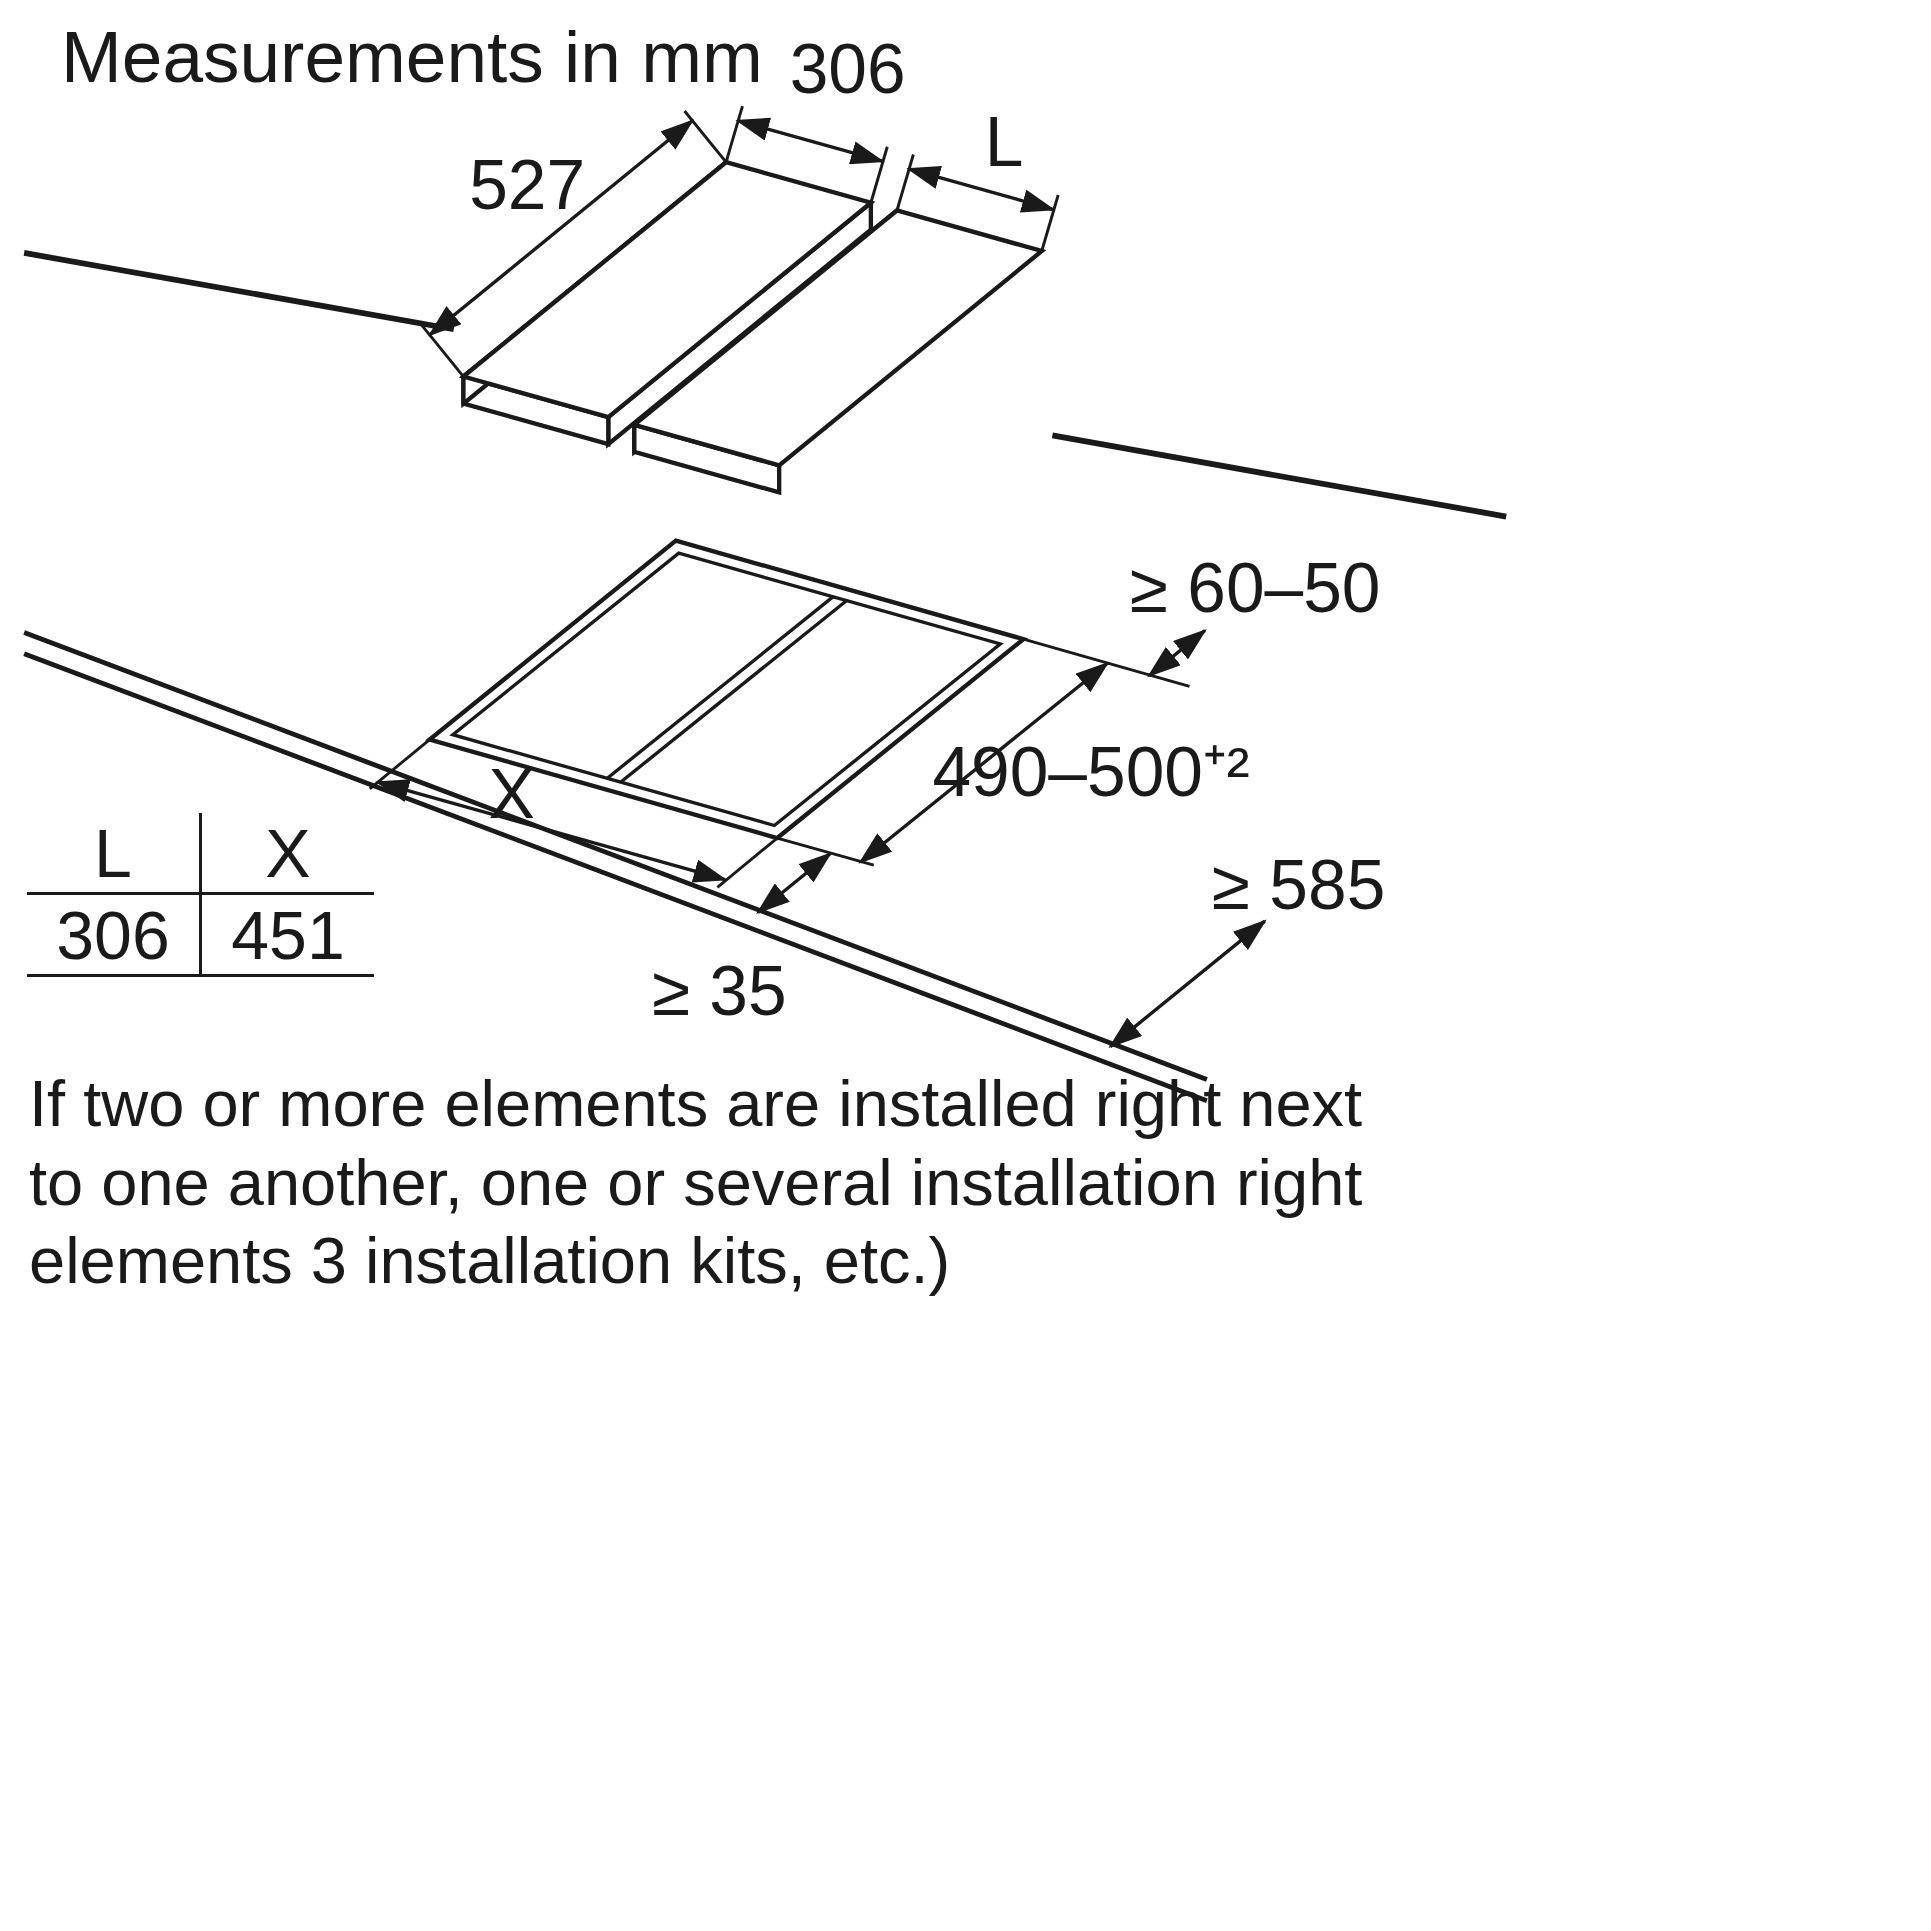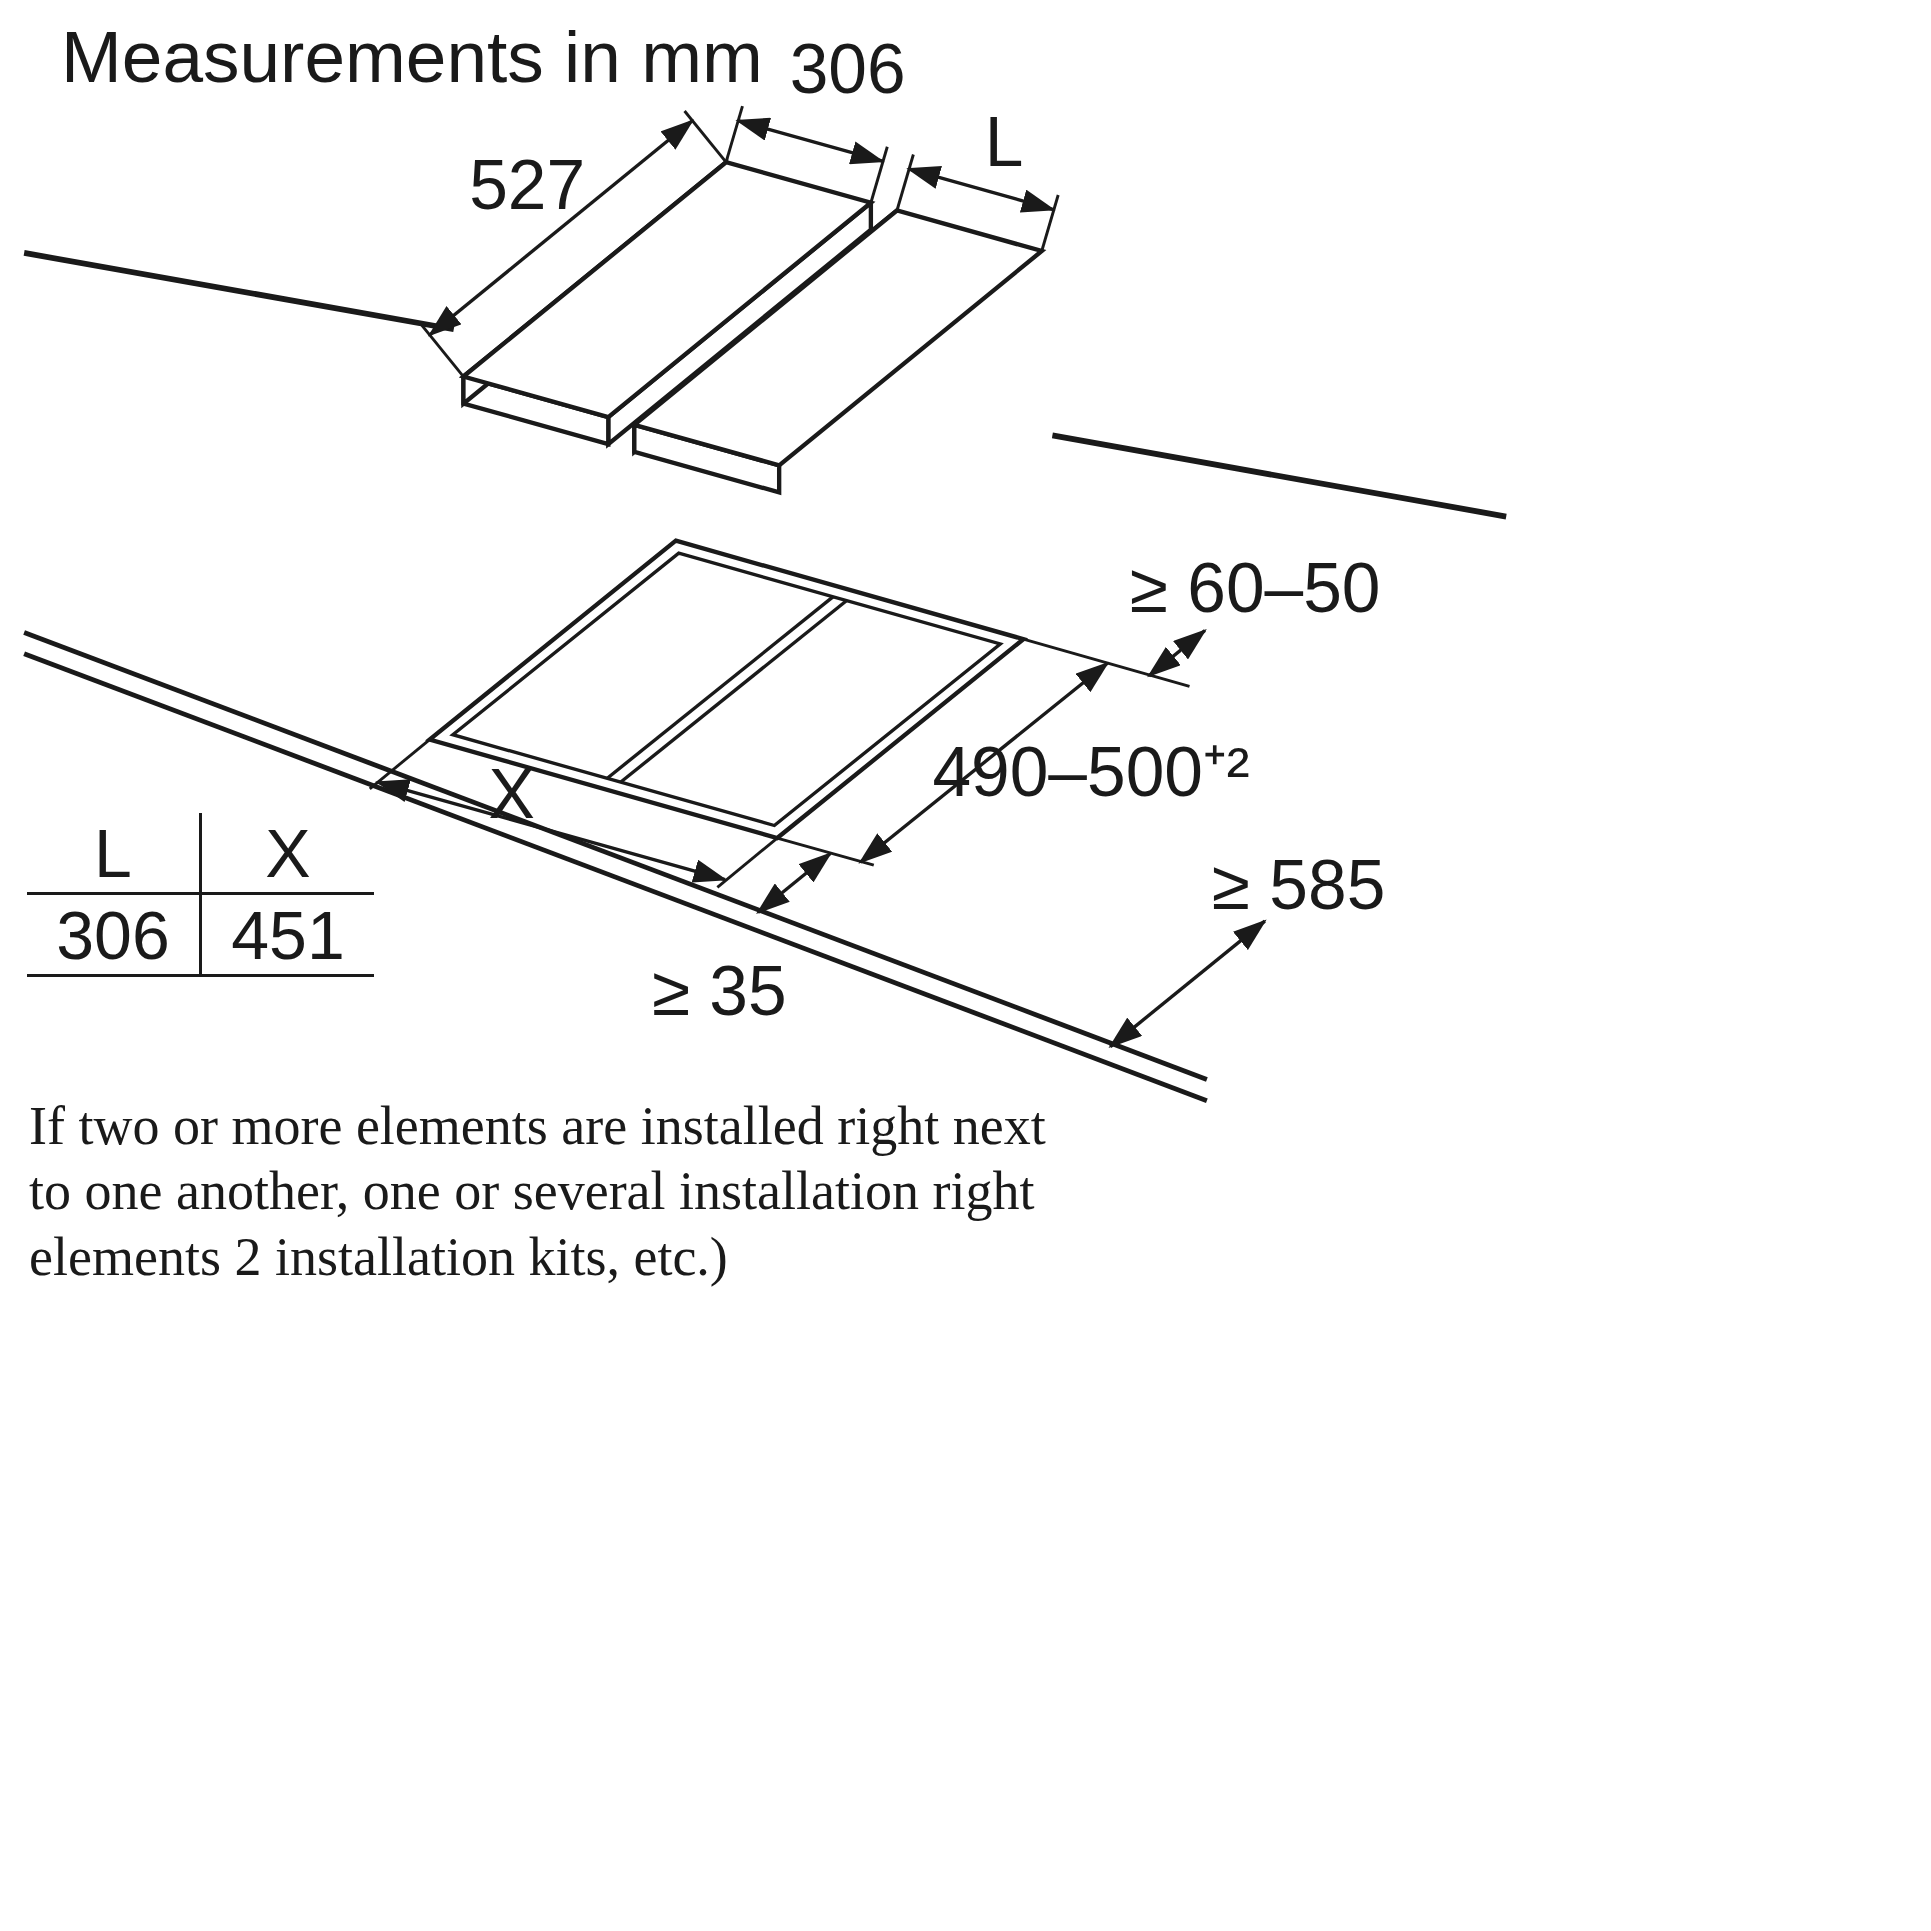--- a/index.html
+++ b/index.html
@@ -23,21 +23,21 @@
   svg.diagram .tick{stroke:#1a1a1a;stroke-width:3;}
   .dim-table{
     position:absolute;left:27px;top:813px;border-collapse:collapse;font-size:68px;
   }
   .dim-table td{
     width:172px;height:79px;text-align:center;vertical-align:middle;padding:0;
     border-bottom:3.9px solid #1a1a1a;
   }
   .dim-table td:first-child{border-right:3.9px solid #1a1a1a;}
   .note{
-    position:absolute;left:29px;top:1094px;width:1883px;font-size:54px;line-height:1.21;font-family:Liberation Serif, serif;
+    position:absolute;left:29px;top:1065px;width:1883px;font-size:65px;line-height:1.21;
   }
 </style>
 </head>
 <body>
 
 <div class="page">
 
   <div class="title">Measurements in mm</div>
 
   <svg class="diagram" width="1931" height="1931" viewBox="0 0 2000 2000">
@@ -135,17 +135,17 @@
     <tr>
       <td>306</td>
       <td>451</td>
     </tr>
   </tbody>
     </table>
 
   <div class="note">
     <div>If two or more elements are installed right next</div>
     <div>to one another, one or several installation right</div>
-    <div>elements 2 installation kits, etc.)</div>
+    <div>elements 3 installation kits, etc.)</div>
   </div>
 
 </div>
 
 
 </body></html>

